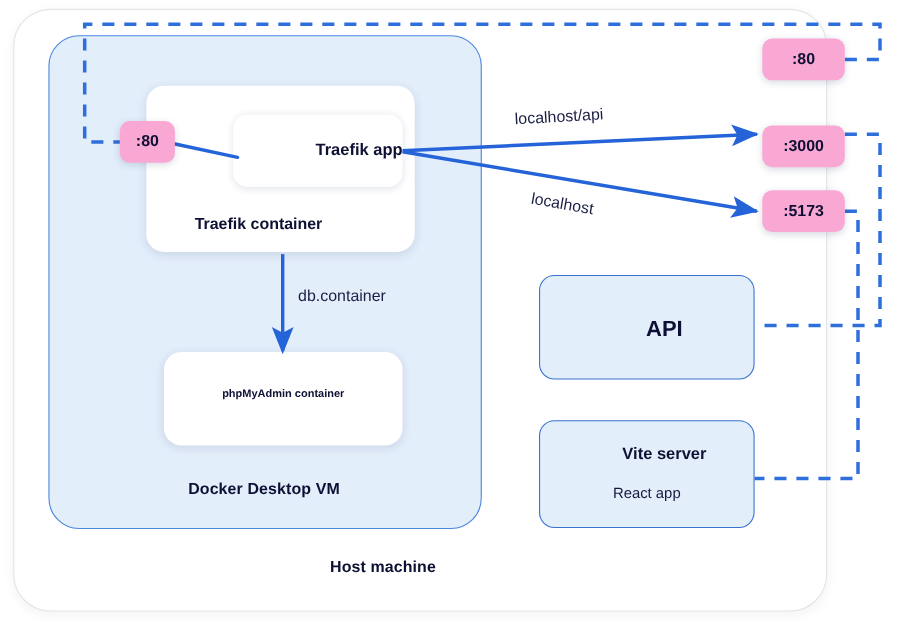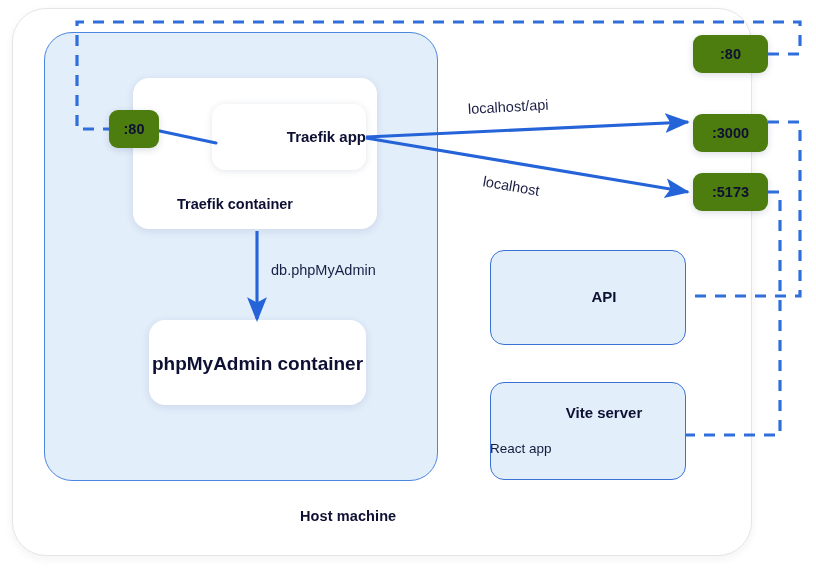--- a/index.html
+++ b/index.html
@@ -109,50 +109,50 @@
     left: 149px;
     top: 320px;
     width: 217px;
     height: 85px;
   }
   #phpmyadmin-container-label {
     left: 149px;
     top: 353px;
     width: 217px;
     text-align: center;
-    font-size: 19px;
+    font-size: 10px;
     font-weight: 700;
     color: #0d1033;
   }
 
   
   .card-blue {
     background: #e3eefb;
     border: 1.6px solid #3a72d4;
     border-radius: 14px;
     box-sizing: border-box;
   }
   #api-box { left: 490px; top: 250px; width: 196px; height: 95px; }
   #api-label {
     left: 490px; top: 288px; width: 228px;
-    text-align: center; font-size: 15px; font-weight: 700; color: #0d1033;
+    text-align: center; font-size: 20px; font-weight: 700; color: #0d1033;
   }
   #vite-box { left: 490px; top: 382px; width: 196px; height: 98px; }
   #vite-title {
     left: 490px; top: 404px; width: 196px;
     text-align: center; font-size: 15px; font-weight: 700; color: #0d1033; margin-left: 16px;
   }
   #vite-subtitle {
     left: 490px; top: 441px; width: 196px;
-    text-align: left; font-size: 13.5px; font-weight: 400; color: #151a3d;
+    text-align: center; font-size: 13.5px; font-weight: 400; color: #151a3d;
   }
 
   
   .port-chip {
-    background: #4d7c0f;
+    background: #f9a8d4;
     border-radius: 9px;
     box-shadow: 0 2px 7px rgba(30,45,90,0.16);
     display: flex;
     align-items: center;
     justify-content: center;
     font-size: 14.5px;
     font-weight: 700;
     color: #0d1033;
     box-sizing: border-box;
     z-index: 6;
@@ -243,19 +243,20 @@
 
   <div class="abs card-blue" id="vite-box"></div>
   <div class="abs" id="vite-title">Vite server</div>
   <div class="abs" id="vite-subtitle">React app</div>
 
   <div class="abs port-chip" id="port-chip-internal-80">:80</div>
   <div class="abs port-chip" id="port-chip-80">:80</div>
   <div class="abs port-chip" id="port-chip-3000">:3000</div>
   <div class="abs port-chip" id="port-chip-5173">:5173</div>
 
-  <div class="abs edge-label" id="label-db-localhost">db.phpMyAdmin</div>
+  <div class="abs edge-label" id="label-db-localhost">db.container</div>
   <div class="abs edge-label" id="label-localhost-api">localhost/api</div>
   <div class="abs edge-label" id="label-localhost">localhost</div>
 
+  <div class="abs" id="docker-vm-label">Docker Desktop VM</div>
   <div class="abs" id="host-machine-label">Host machine</div>
 
 </div>
 
 </body></html>

